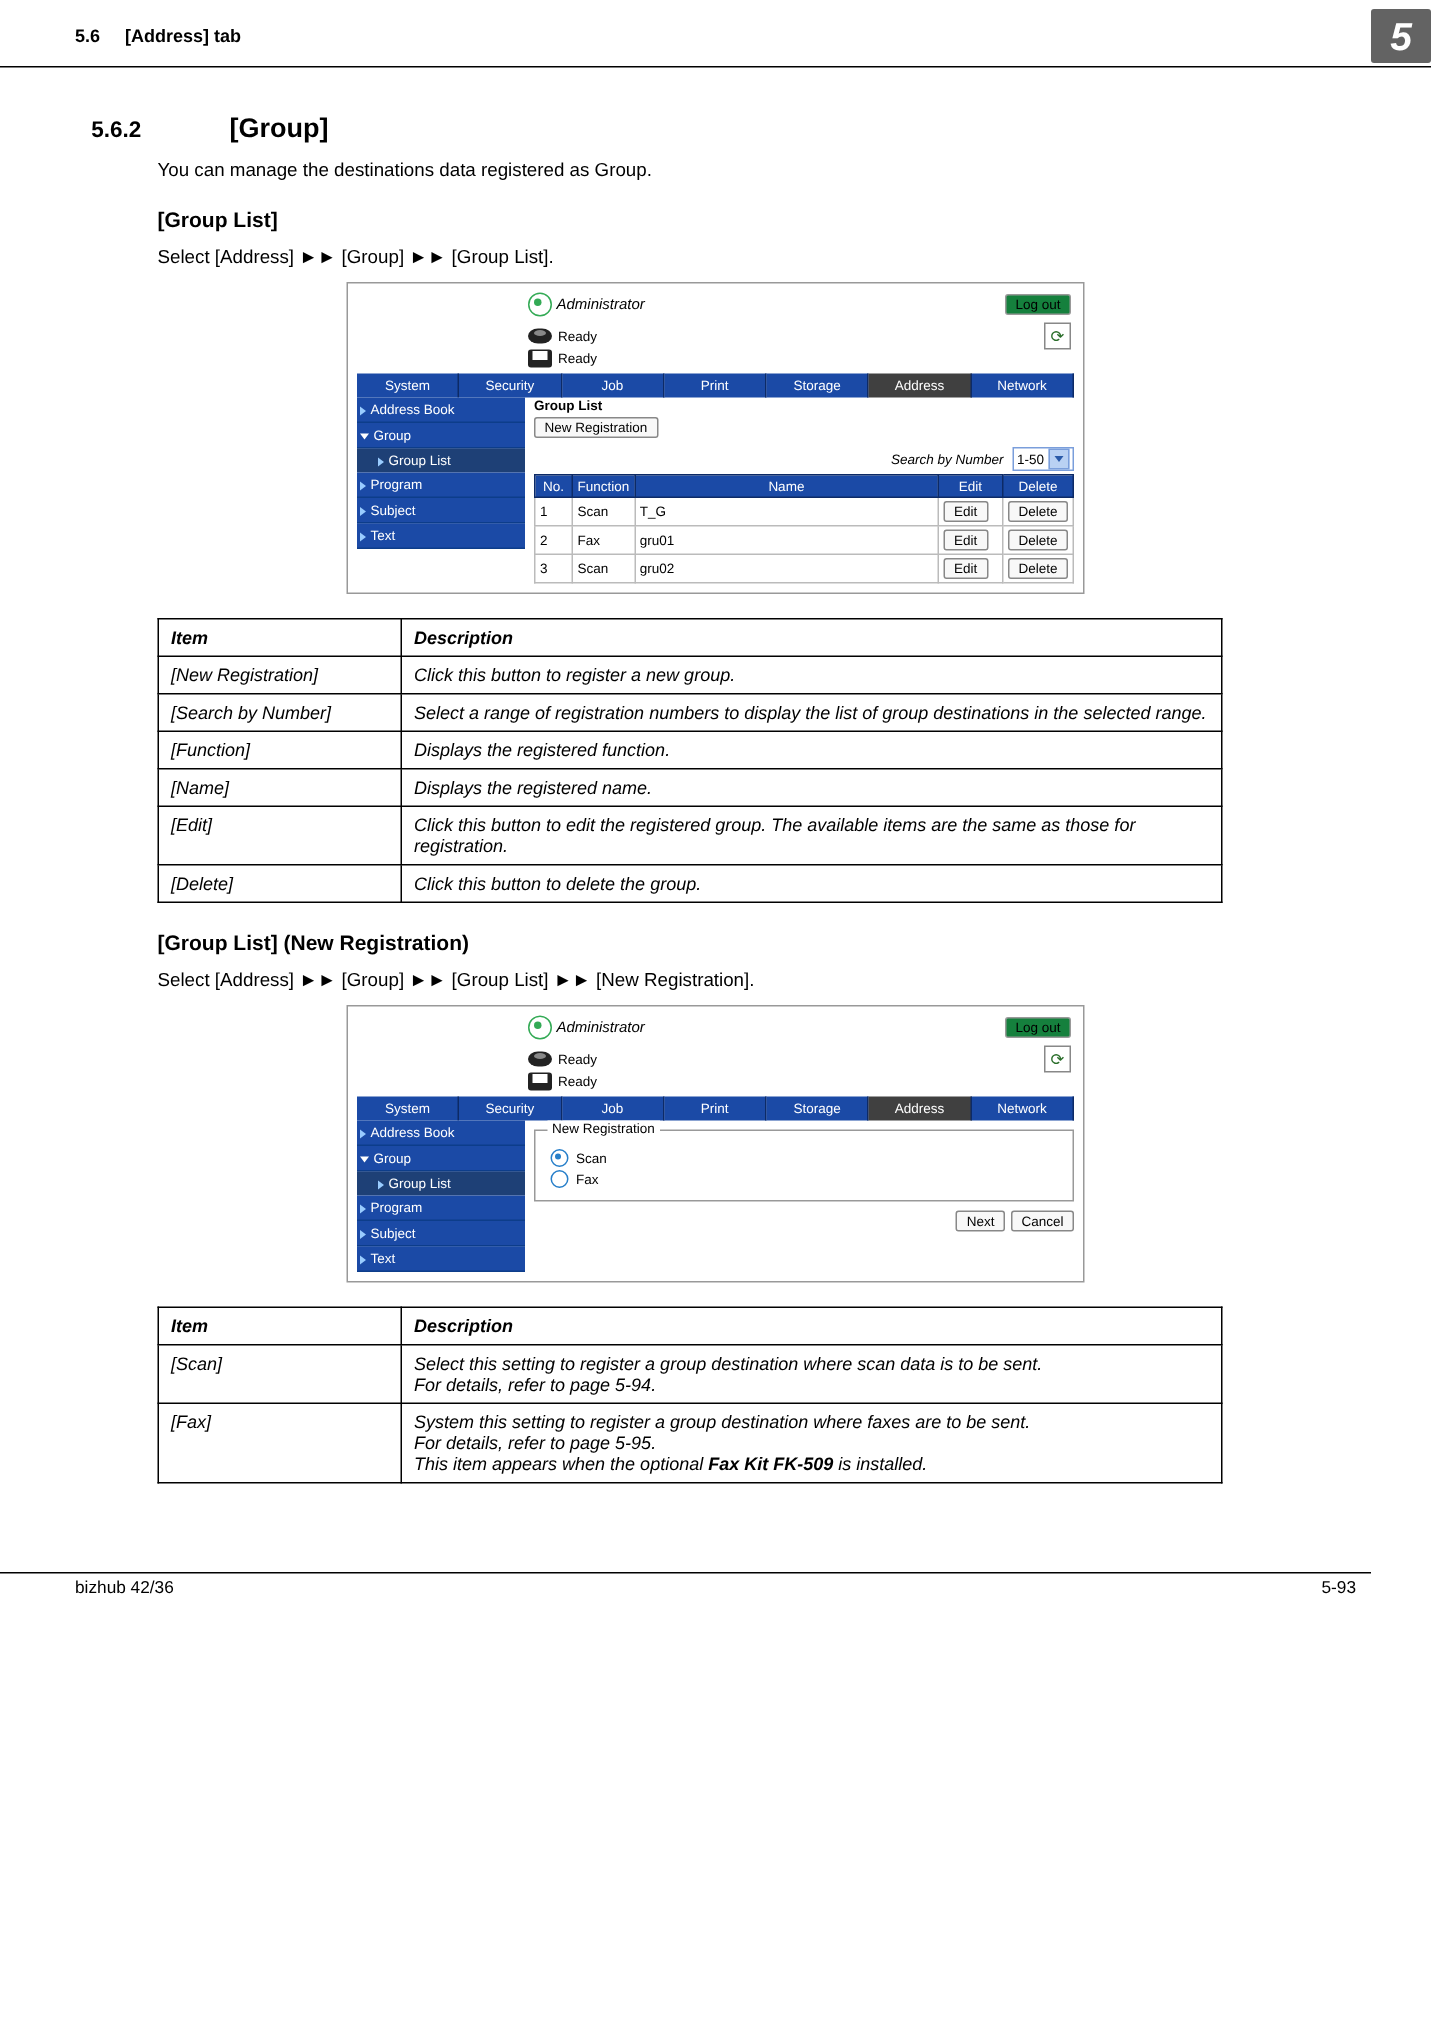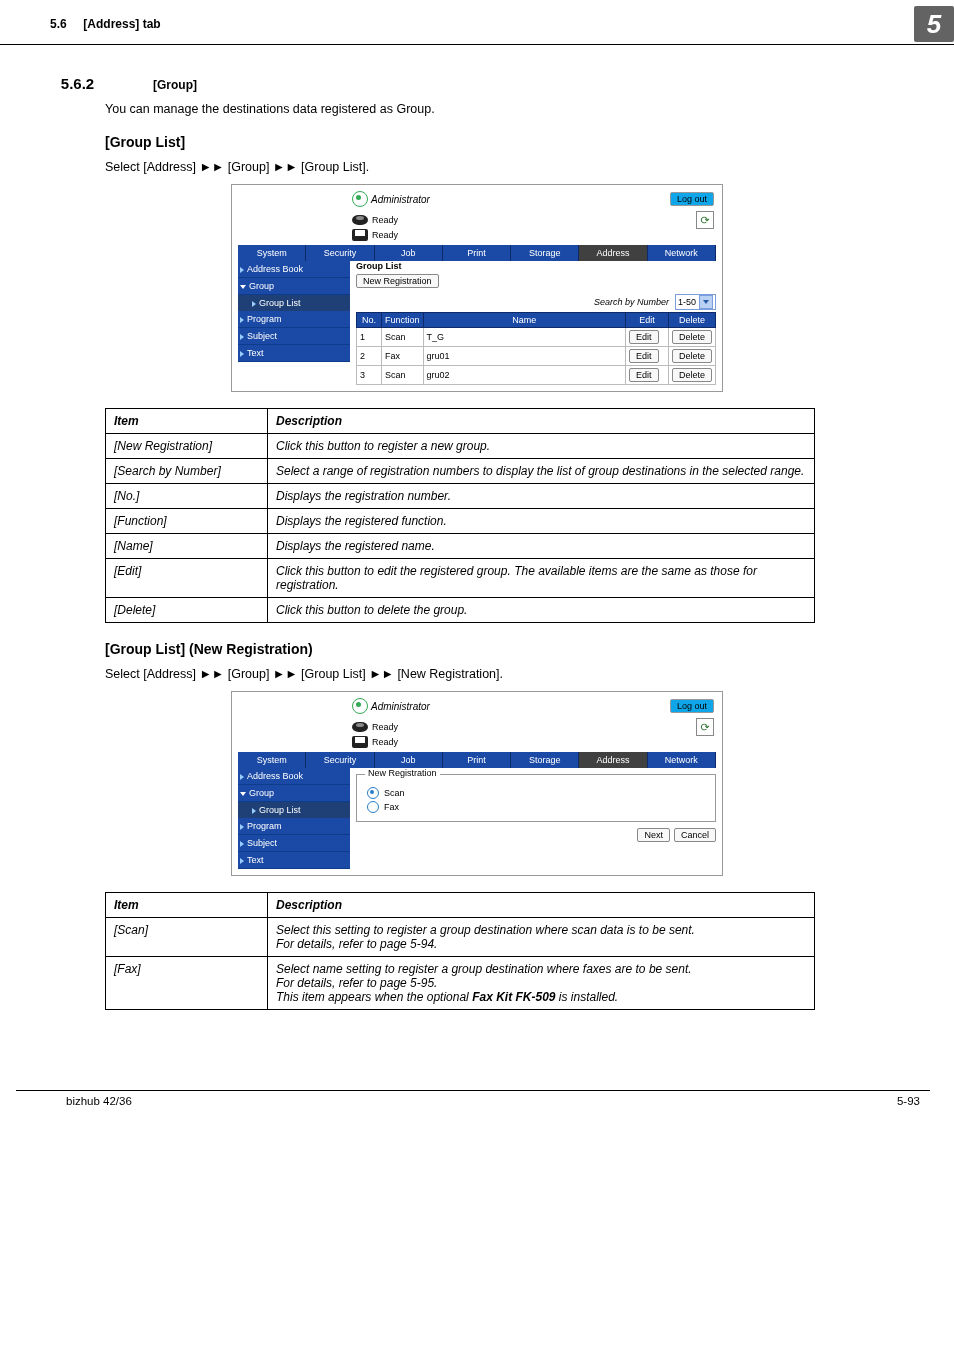--- a/index.html
+++ b/index.html
@@ -41,21 +41,21 @@
 .content {
   padding: 20px 50px 40px 50px;
 }
 .section-num {
   font-size: 15px;
   font-weight: bold;
   display: inline-block;
   min-width: 55px;
 }
 .section-title {
-  font-size: 12px;
+  font-size: 18px;
   font-weight: bold;
   padding-left: 48px;
 }
 .section-row {
   display: flex;
   align-items: baseline;
   margin-top: 10px;
   text-align: center;
 }
 .body-text {
@@ -67,23 +67,22 @@
   font-weight: bold;
   margin: 18px 0 6px 55px;
 }
 .footer {
   display: flex;
   justify-content: space-between;
   border-top: 1px solid #000;
   padding: 4px 10px 0 50px;
   font-size: 11.5px;
   position: absolute;
-  bottom: 3px;
+  bottom: 24px;
   width: 854px;
-  margin-left: 16px;
 }
 .desc-table {
   border-collapse: collapse;
   margin: 16px 0 0 55px;
   width: 710px;
   font-size: 12px;
 }
 .desc-table th, .desc-table td {
   border: 1px solid #000;
   padding: 5px 8px;
@@ -127,21 +126,21 @@
   width:5px;height:5px;border-radius:50%;
   background:#3a5;
   top:3px;left:3px;
 }
 .admin-label { font-size: 10px; font-style: italic; }
 .logout-btn {
   margin-left: auto;
   font-size: 9px;
   border: 1px solid #999;
   padding: 1px 6px;
-  background: #0ea5e9;
+  background: #15803d;
   border-radius:2px;
 }
 .ready-row {
   display: flex;
   align-items: center;
   padding: 0 8px 0 120px;
 }
 .ready-icon {
   width: 16px; height: 10px;
 }
@@ -405,24 +404,20 @@
     </tr>
     <tr>
           <td>[New Registration]</td>
           <td>Click this button to register a new group.</td>
         </tr>
     <tr>
           <td>[Search by Number]</td>
           <td>Select a range of registration numbers to display the list of group destinations in the selected range.</td>
         </tr>
     <tr>
-          <td>[No.]</td>
-          <td>Displays the registration number.</td>
-        </tr>
-    <tr>
           <td>[Function]</td>
           <td>Displays the registered function.</td>
         </tr>
     <tr>
           <td>[Name]</td>
           <td>Displays the registered name.</td>
         </tr>
     <tr>
           <td>[Edit]</td>
           <td>Click this button to edit the registered group. The available items are the same as those for registration.</td>
@@ -499,21 +494,21 @@
     <tr>
       <td>[Scan]</td>
       <td>
         <span>Select this setting to register a group destination where scan data is to be sent.</span><br>
         <span>For details, refer to page 5-94.</span>
       </td>
     </tr>
     <tr>
       <td>[Fax]</td>
       <td>
-        <span>Select name setting to register a group destination where faxes are to be sent.</span><br>
+        <span>System this setting to register a group destination where faxes are to be sent.</span><br>
         <span>For details, refer to page 5-95.</span><br>
         <span>This item appears when the optional </span><b>Fax Kit FK-509</b><span> is installed.</span>
       </td>
     </tr>
   </tbody>
     </table>
 
 </div>
 
 <div style="height:60px"></div>

